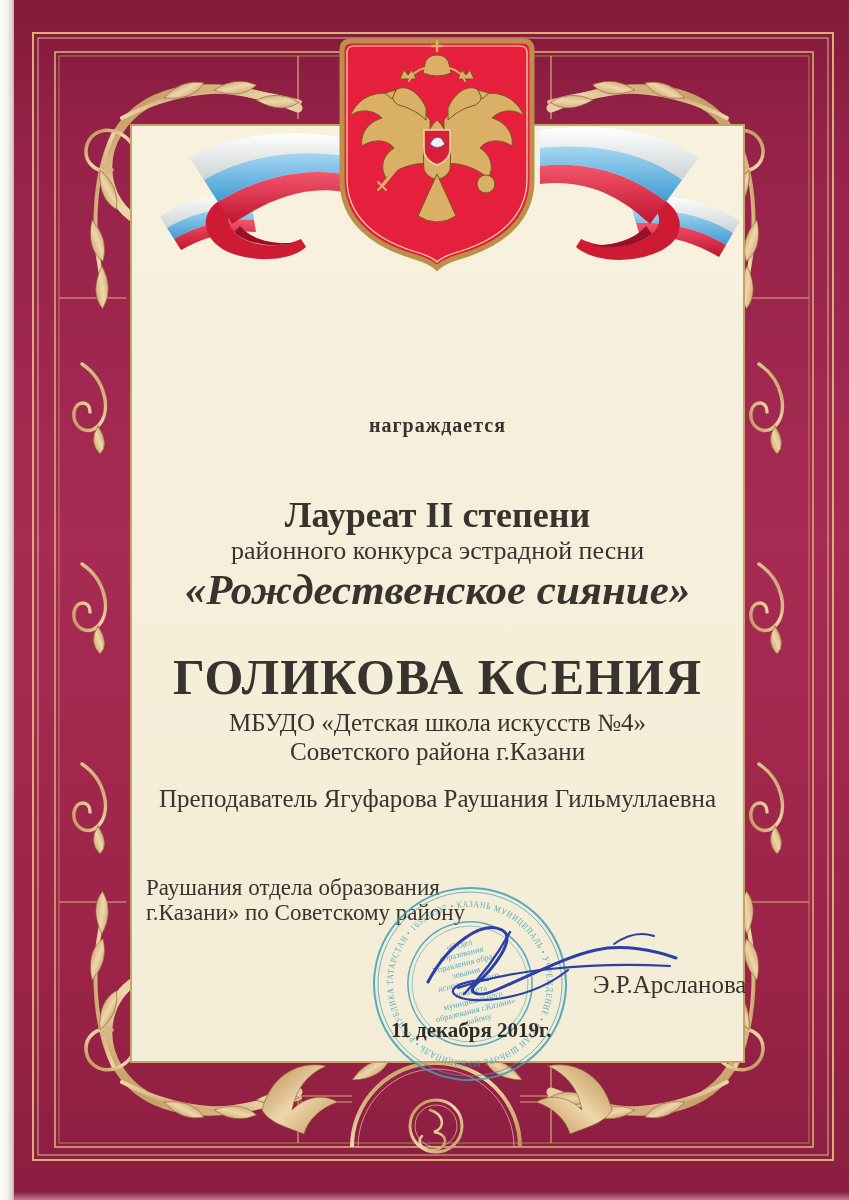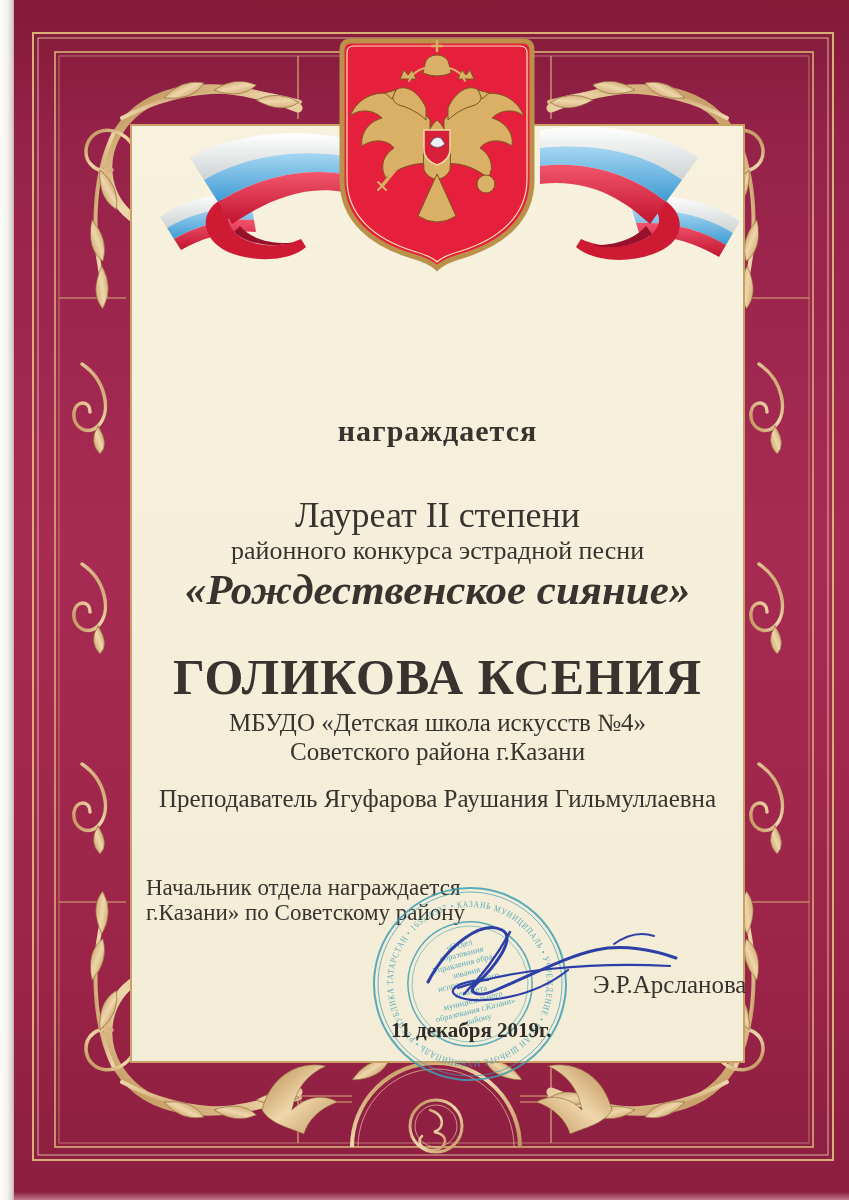--- a/index.html
+++ b/index.html
@@ -18,22 +18,22 @@
     background:linear-gradient(180deg,#f7f1de 0%,#f6efdb 40%,#f3ecd6 100%);
     border:2px solid #c9a164;box-sizing:border-box;z-index:2;
   }
   svg{display:block;}
   .borderart{left:0;top:0;z-index:1;}
   .ribbon{left:0;top:0;z-index:3;pointer-events:none;}
   .coat{left:330px;top:34px;z-index:4;}
   .ctext{left:130px;width:615px;text-align:center;z-index:5;color:#38332e;}
   .title{top:280px;font-size:94px;line-height:1;font-weight:bold;letter-spacing:8px;
     color:var(--title_red,#e73a4f);text-shadow:0 1px 0 rgba(140,20,40,.35);}
-  .awarded{top:414px;font-size:30px;font-weight:bold;letter-spacing:1px;}
-  .award{top:494px;font-size:36px;font-weight:normal;}
+  .awarded{top:414px;font-size:20px;font-weight:bold;letter-spacing:1px;}
+  .award{top:494px;font-size:36px;font-weight:bold;}
   .contest-line{top:536px;font-size:26px;}
   .contest-name{top:565px;font-size:43px;font-weight:bold;font-style:italic;}
   .recipient{top:648px;font-size:50px;font-weight:bold;letter-spacing:1px;}
   .school1{top:709px;font-size:25px;}
   .school2{top:738px;font-size:25px;}
   .teacher{top:785px;font-size:25px;}
   .position{left:146px;top:876px;width:372px;text-align:left;font-size:23px;
     line-height:24.6px;z-index:5;color:#38332e;}
   .offname{left:593px;top:971px;font-size:25px;z-index:5;color:#38332e;}
   .date{left:391px;top:1018px;font-size:21px;font-weight:bold;z-index:7;color:#2f2b28;text-align:right;}
@@ -192,21 +192,21 @@
   <div class="abs ctext awarded">награждается</div>
   <div class="abs ctext award">Лауреат II степени</div>
   <div class="abs ctext contest-line">районного конкурса эстрадной песни</div>
   <div class="abs ctext contest-name">«Рождественское сияние»</div>
   <div class="abs ctext recipient">ГОЛИКОВА КСЕНИЯ</div>
   <div class="abs ctext school1">МБУДО «Детская школа искусств №4»</div>
   <div class="abs ctext teacher">Преподаватель Ягуфарова Раушания Гильмуллаевна</div>
   <div class="abs ctext school2">Советского района г.Казани</div>
 
   <div class="abs position">
-    <div>Начальник отдела награждается</div>
+    <div>Раушания отдела образования</div>
     <div>г.Казани» по Советскому району</div>
   </div>
   <div class="abs offname">Э.Р.Арсланова</div>
   <div class="abs date">11 декабря 2019г.</div>
 
   <svg class="abs stamp" width="200" height="200" viewBox="0 0 200 200">
     <g transform="rotate(-14 100 100)" fill="none" stroke="#3f9fb5">
       <circle cx="100" cy="100" r="96" stroke-width="2"></circle>
       <circle cx="100" cy="100" r="92" stroke-width="0.8"></circle>
       <circle cx="100" cy="100" r="62" stroke-width="1.5"></circle>

